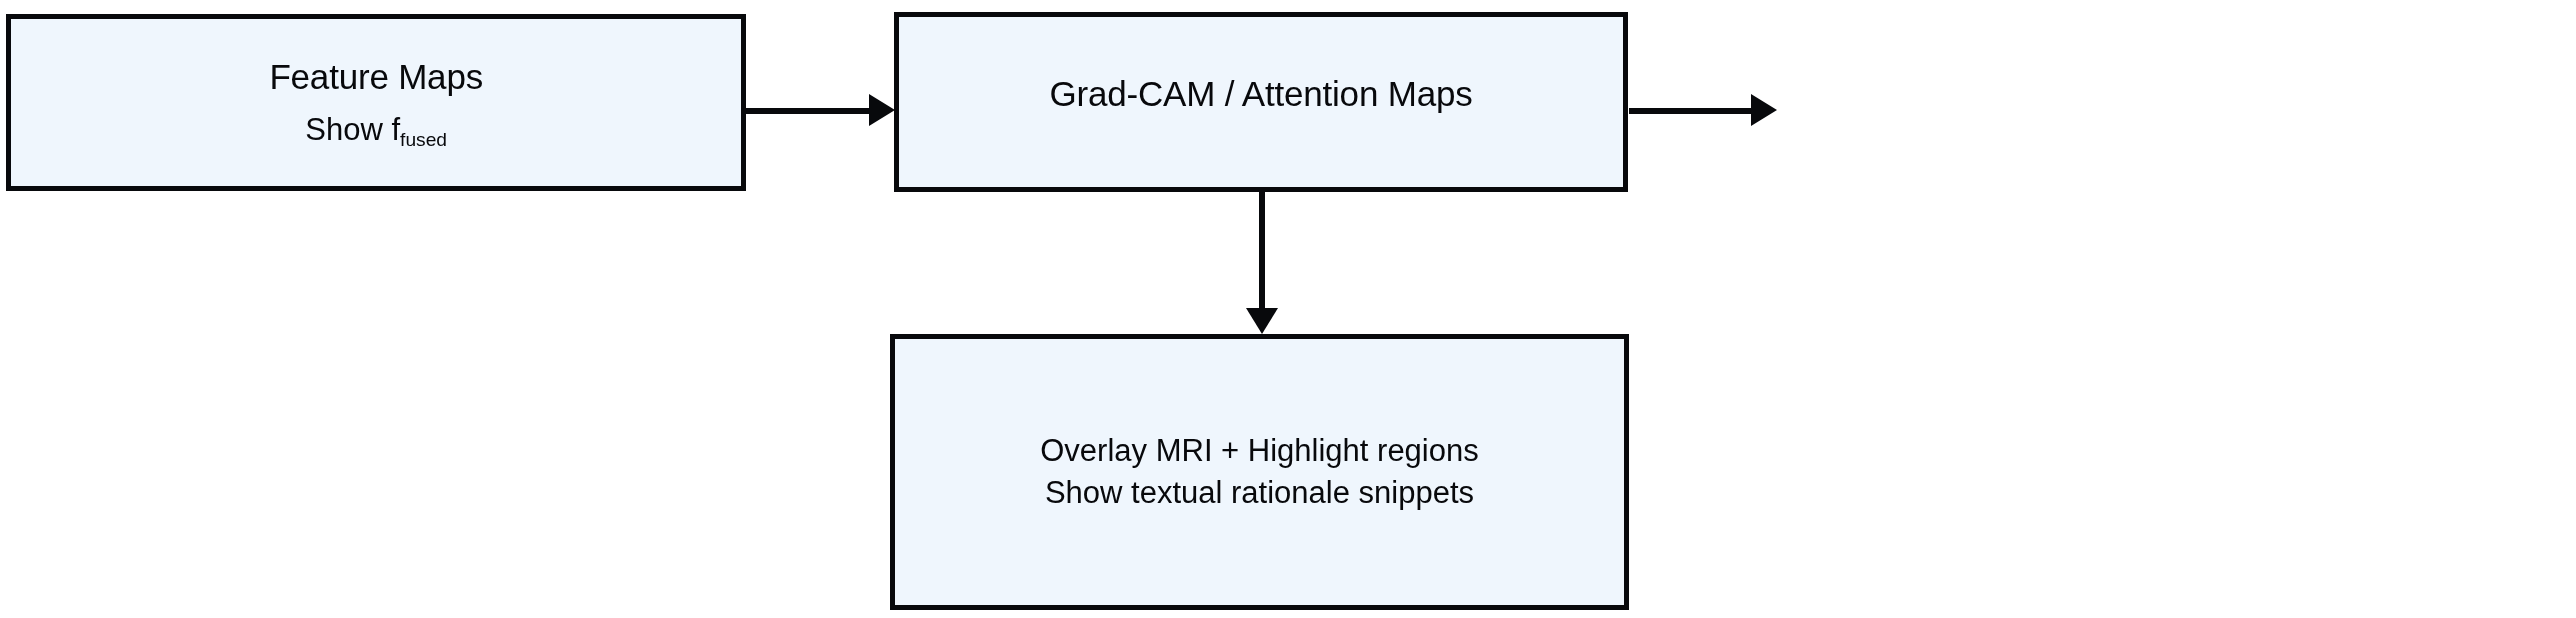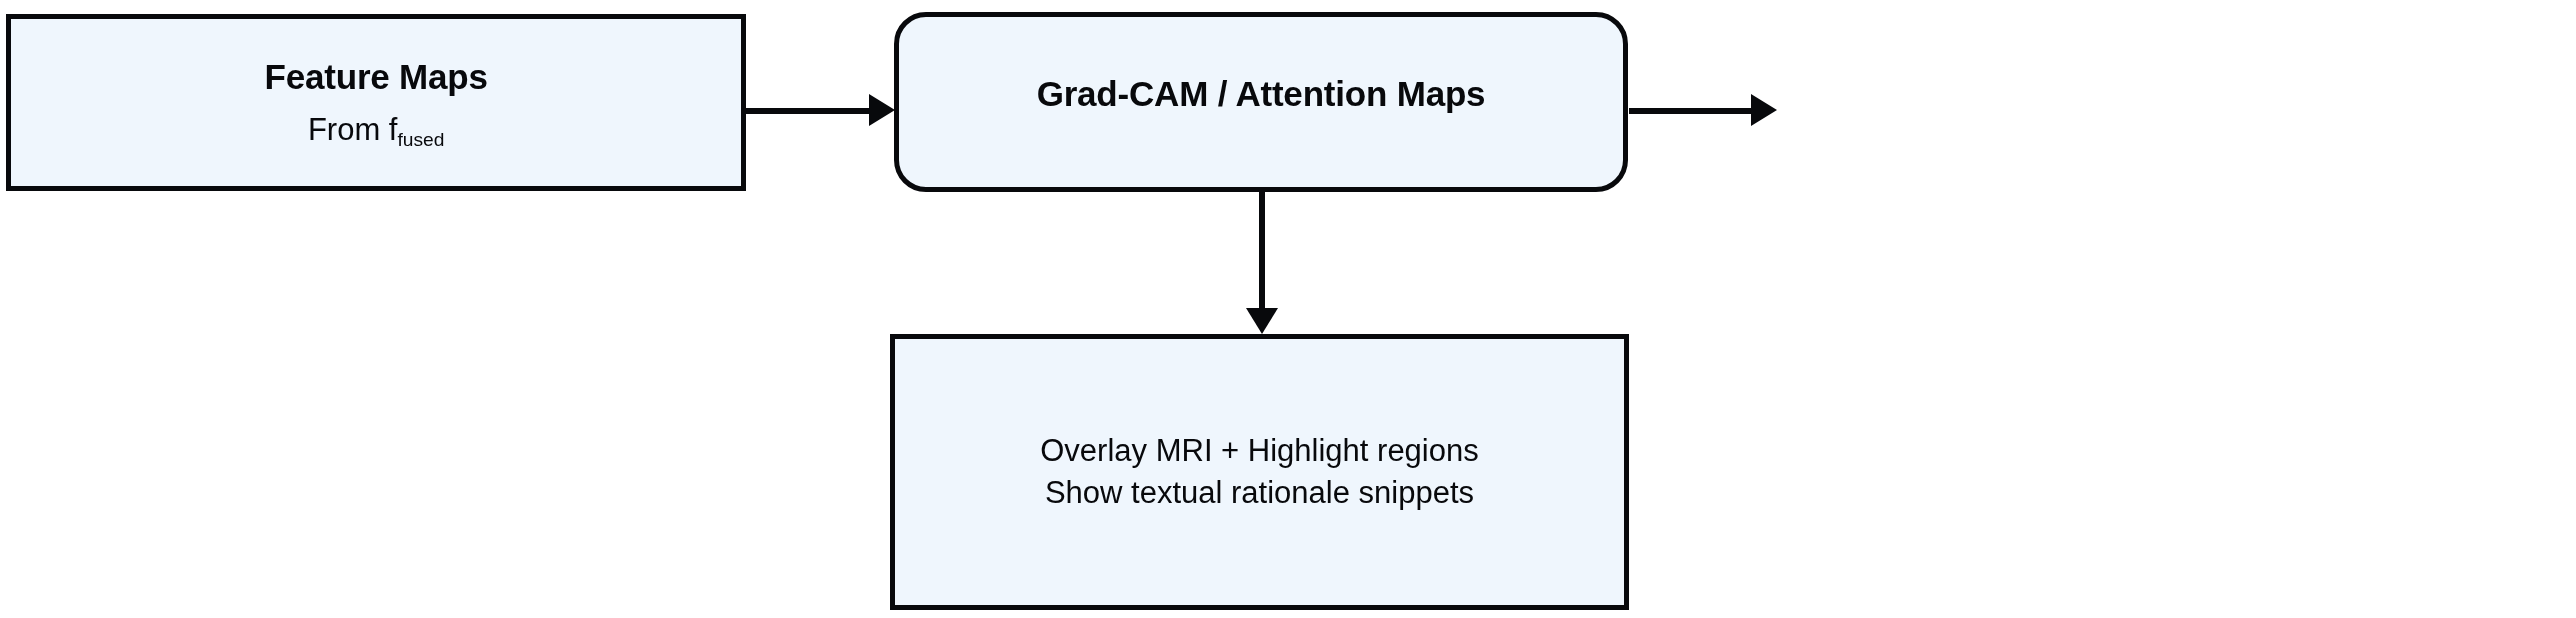--- a/index.html
+++ b/index.html
@@ -24,21 +24,21 @@
     border: 5.5px solid #08090c;
     display: flex;
     flex-direction: column;
     align-items: center;
     justify-content: center;
     text-align: center;
     color: #08090c;
   }
   .node-title {
     font-size: 35px;
-    font-weight: bold;
+    font-weight: normal;
     line-height: 1.08;
     letter-spacing: -0.2px;
     white-space: nowrap;
   }
   .node-sub {
     font-size: 31px;
     font-weight: normal;
     line-height: 1.12;
     white-space: nowrap;
   }
@@ -49,21 +49,21 @@
     top: 0.33em;
   }
 
   
   #node-feature-maps {
     left: 6.2px;  top: 14px;  width: 740px;  height: 177px;
   }
   #node-feature-maps .node-title { margin-bottom: 17px; }
 
   #node-gradcam {
-    left: 894px; top: 11.7px; width: 734px; height: 180px; border-radius: 32px;
+    left: 894px; top: 11.7px; width: 734px; height: 180px;
   }
   #node-gradcam .node-title { margin-bottom: 15.6px; }
 
   #node-report-alignment {
     left: 1777px; top: 11.7px; width: 785px; height: 180px;
   }
   #node-report-alignment .node-title { margin-bottom: 15.6px; }
 
   #node-clinician-dashboard {
     left: 890px; top: 334px; width: 739px; height: 276px;
@@ -107,21 +107,21 @@
   #edge-3-line  { left: 1259px; top: 191px; height: 119px; }
   #edge-3-head  { left: 1246px; top: 308px; }
 </style>
 </head>
 <body>
 
 <div id="canvas">
 
   <div class="node" id="node-feature-maps">
     <div class="node-title">Feature Maps</div>
-    <div class="node-sub"><span>From f</span><sub>fused</sub></div>
+    <div class="node-sub"><span>Show f</span><sub>fused</sub></div>
   </div>
 
   <div class="node" id="node-gradcam">
     <div class="node-title">Grad-CAM / Attention Maps</div>
   </div>
 
 
   <div class="node" id="node-clinician-dashboard">
     <div class="node-sub">Overlay MRI + Highlight regions</div>
     <div class="node-sub">Show textual rationale snippets</div>

